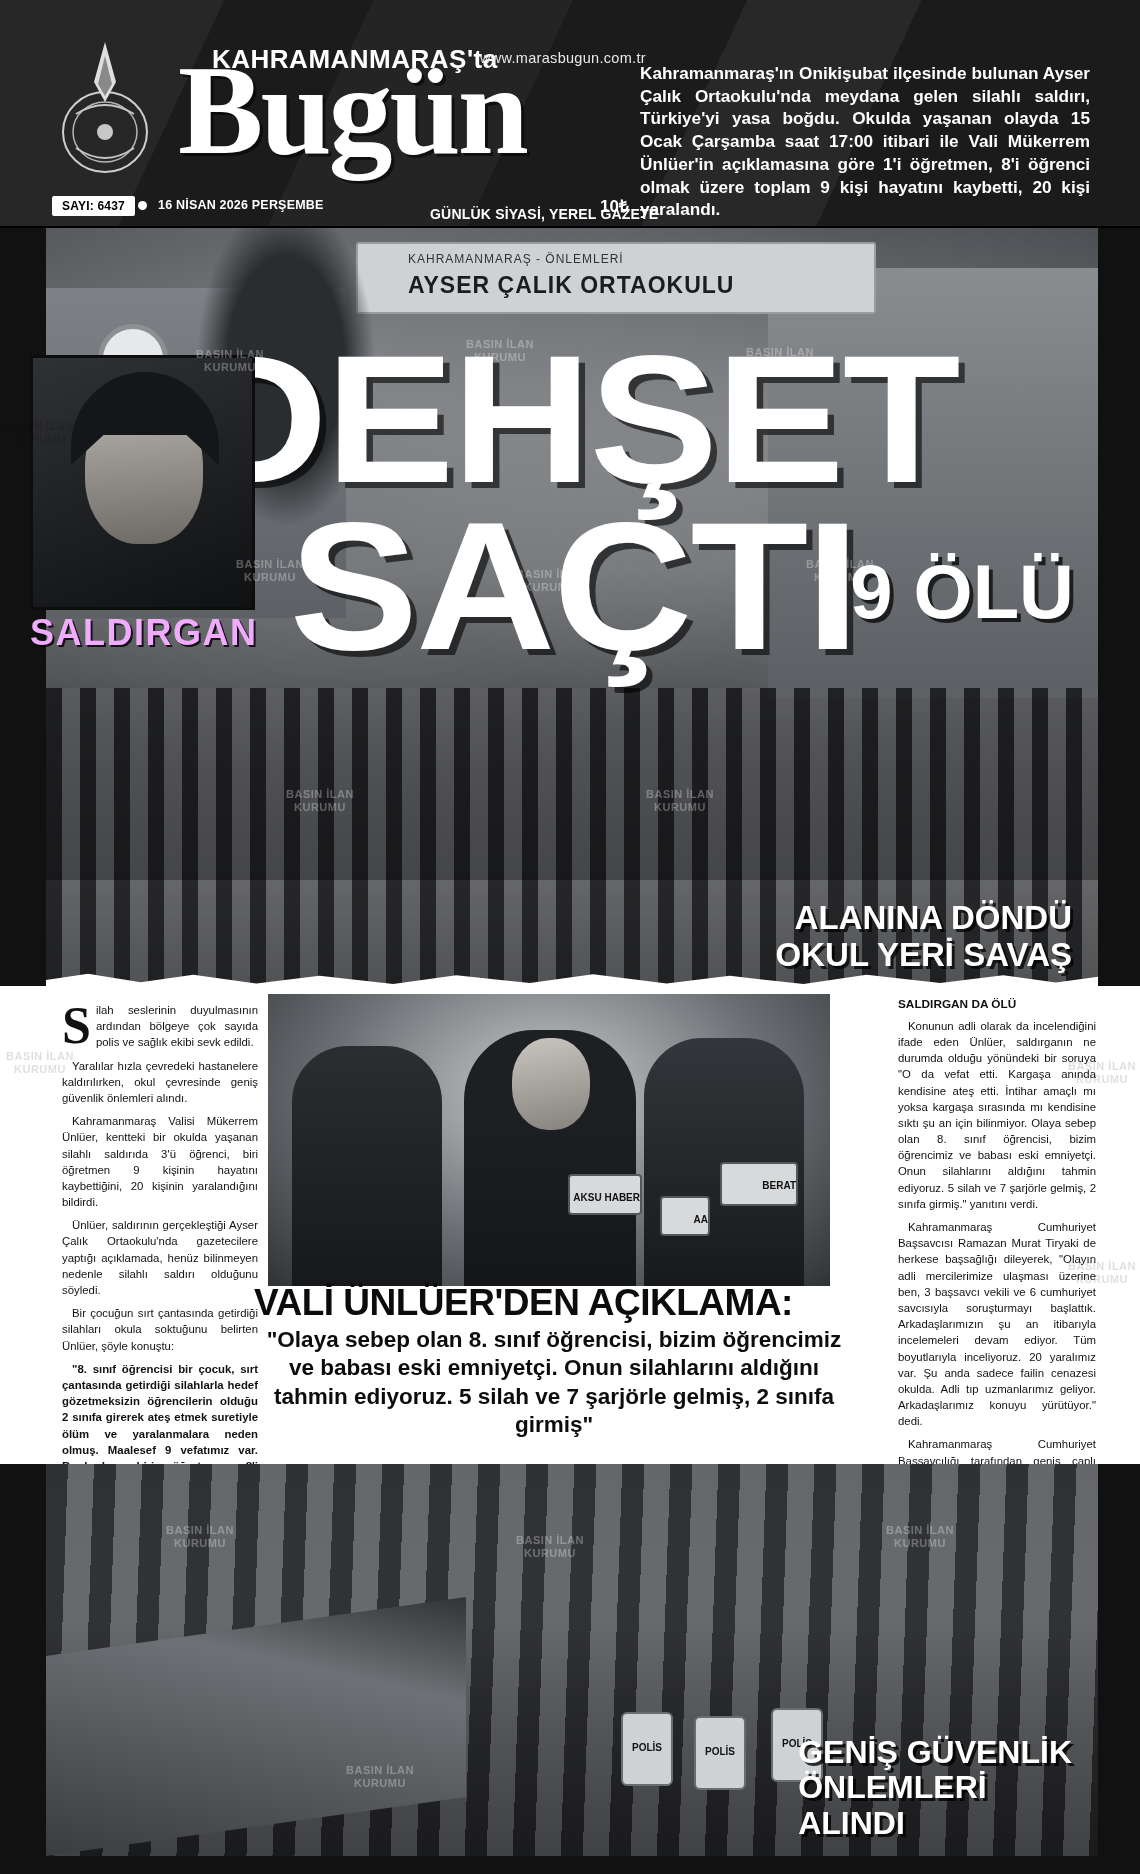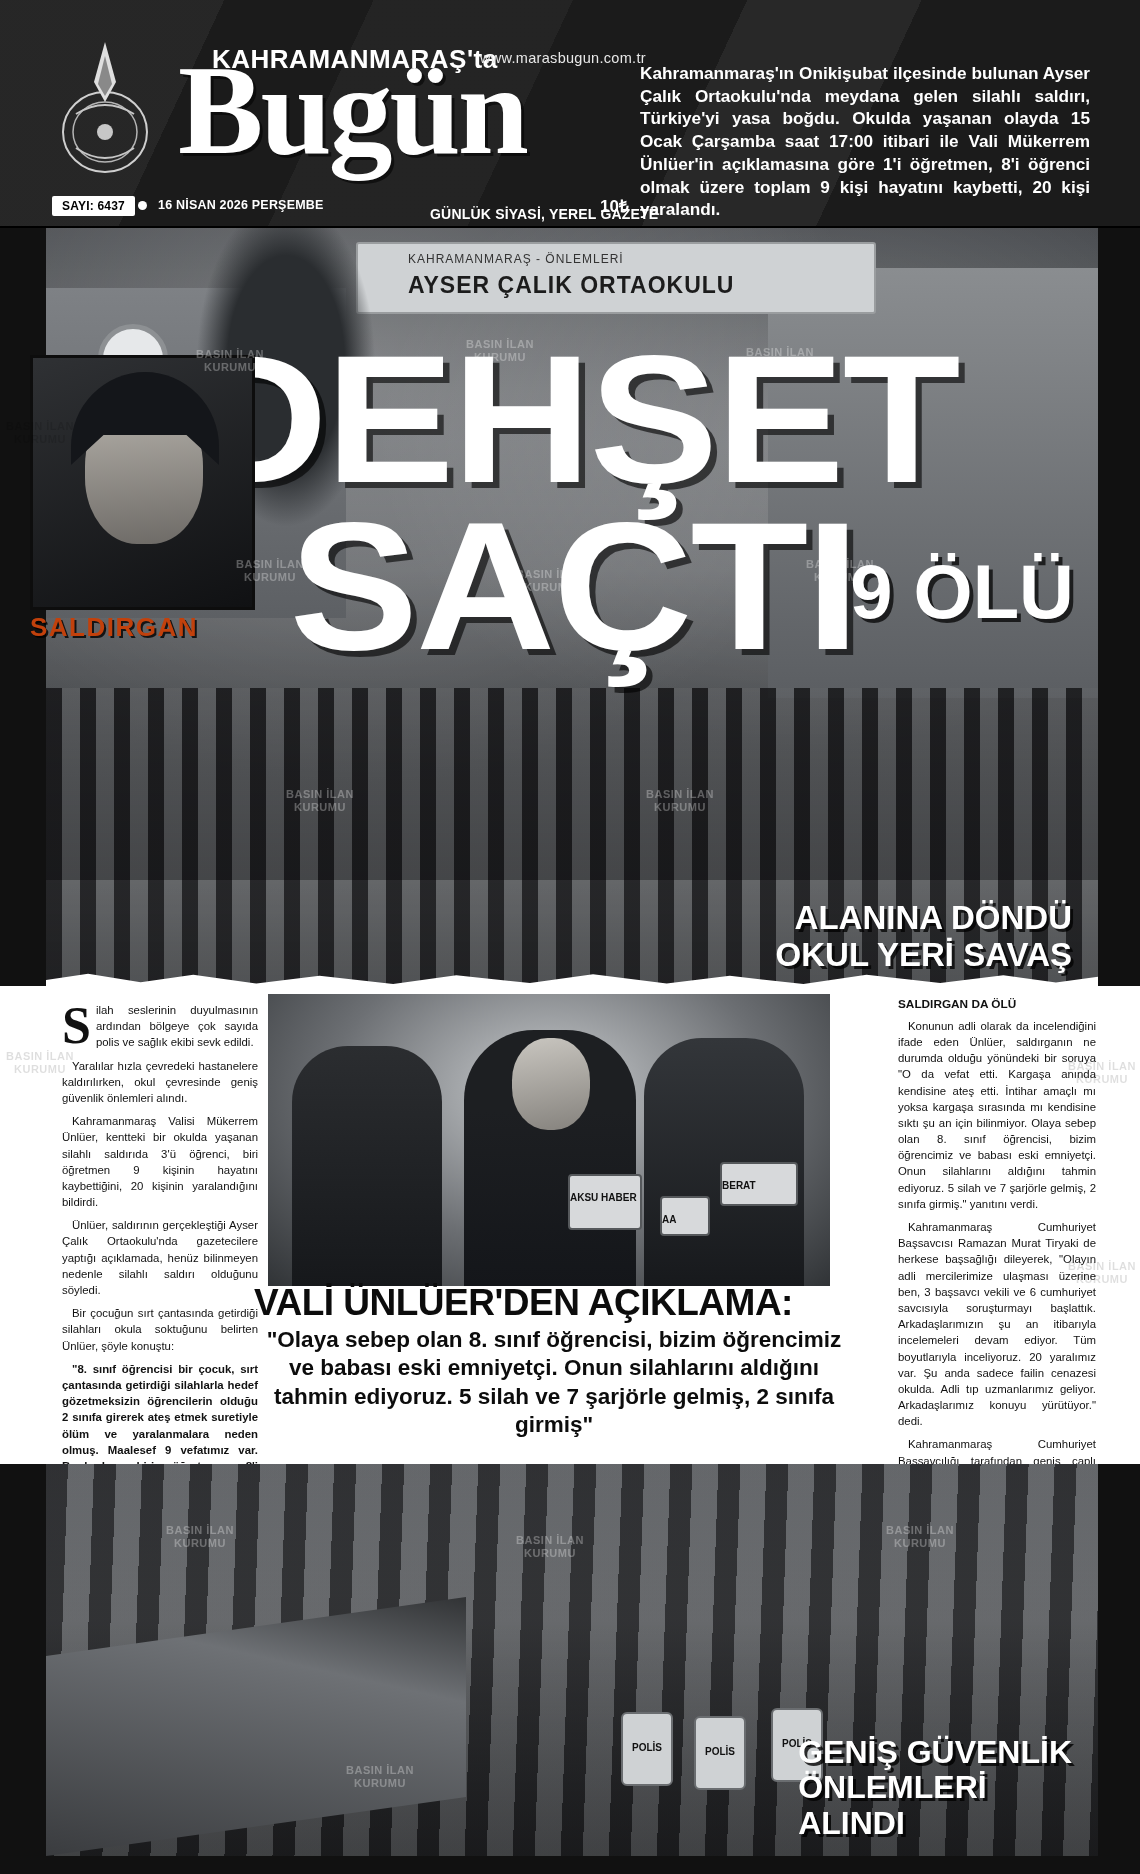--- a/index.html
+++ b/index.html
@@ -263,22 +263,22 @@
     position: absolute;
     left: 38px; top: 14px;
     width: 148px; height: 150px;
     border-radius: 50% 50% 40% 40%;
     background: #14161a;
     clip-path: polygon(0 0, 100% 0, 100% 62%, 78% 42%, 22% 42%, 0 62%);
   }
   .attacker-label {
     position: absolute;
     left: 30px; top: 612px;
-    color: #c2410c;
-    font-size: 26px;
+    color: #f0abfc;
+    font-size: 36px;
     font-weight: bold;
     letter-spacing: 1.5px;
     z-index: 11;
     text-shadow: 2px 2px 0 rgba(0,0,0,0.8);
   }
 
   
   .torn {
     position: absolute;
     left: 46px; top: 968px;
@@ -370,24 +370,24 @@
     border-radius: 58px 58px 0 0;
   }
   .mic {
     position: absolute;
     background: #d7d9db;
     border: 2px solid #55585b;
     border-radius: 4px;
     color: #111;
     font-size: 10px;
     font-weight: bold;
-    text-align: left;
+    text-align: right;
     padding-top: 16px;
   }
-  .mic-aksu { left: 300px; top: 188px; width: 74px; height: 56px; }
+  .mic-aksu { left: 300px; top: 188px; width: 74px; height: 41px; }
   .mic-aa { left: 392px; top: 210px; width: 50px; height: 40px; }
   .mic-berat { left: 452px; top: 176px; width: 78px; height: 44px; }
 
   .vali-banner {
     position: absolute;
     left: 254px; top: 296px;
     width: 596px;
     color: #0c0c0c;
     font-size: 37px;
     font-weight: bold;

